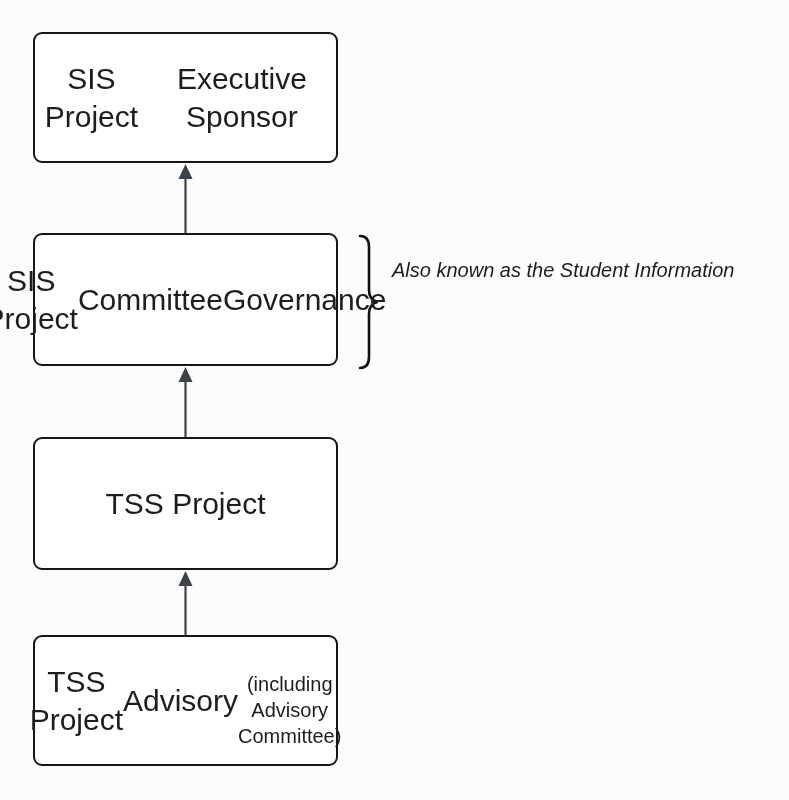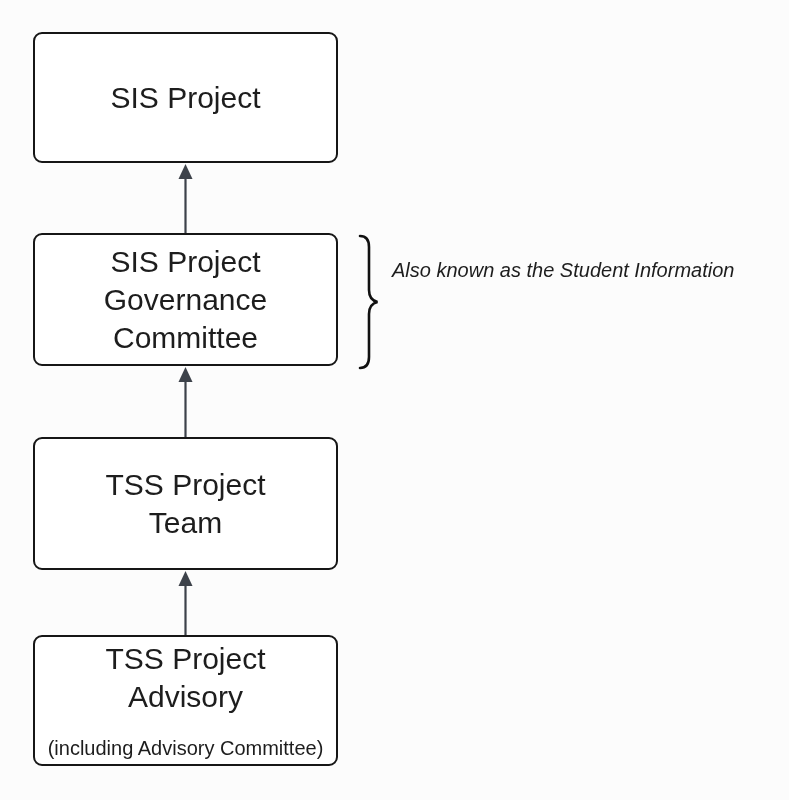--- a/index.html
+++ b/index.html
@@ -20,21 +20,21 @@
     width: 789px; height: 800px;
   }
   .box {
     position: absolute;
     left: 33px;
     width: 305px;
     background: #ffffff;
     border: 2.5px solid #161616;
     border-radius: 9px;
     display: flex;
-    flex-direction: column;
+    flex-direction: row;
     justify-content: center;
     align-items: center;
     text-align: center;
     color: #1d1d1d;
     font-size: 30px;
     line-height: 38px;
     font-weight: 400;
   }
   .box-1 { top: 32px;  height: 131px; }
   .box-2 { top: 233px; height: 133px; }
@@ -82,31 +82,31 @@
              Q 369 236 369 247
              L 369 290
              Q 369 300 377.5 302
              Q 369 304 369 314
              L 369 357
              Q 369 368 360 368" fill="none" stroke="#111111" stroke-width="2.6" stroke-linecap="round"></path>
   </svg>
 
   <div class="box box-1">
     <div>SIS Project</div>
+    <div>Executive Sponsor</div>
   </div>
 
   <div class="box box-2">
     <div>SIS Project</div>
+    <div>Committee</div>
     <div>Governance</div>
-    <div>Committee</div>
   </div>
 
   <div class="box box-3">
     <div>TSS Project</div>
-    <div>Team</div>
   </div>
 
   <div class="box box-4">
     <div>TSS Project</div>
     <div>Advisory</div>
     <div class="subline">(including Advisory Committee)</div>
   </div>
 
   <div class="annotation">
     <div>Also known as the Student Information</div>

